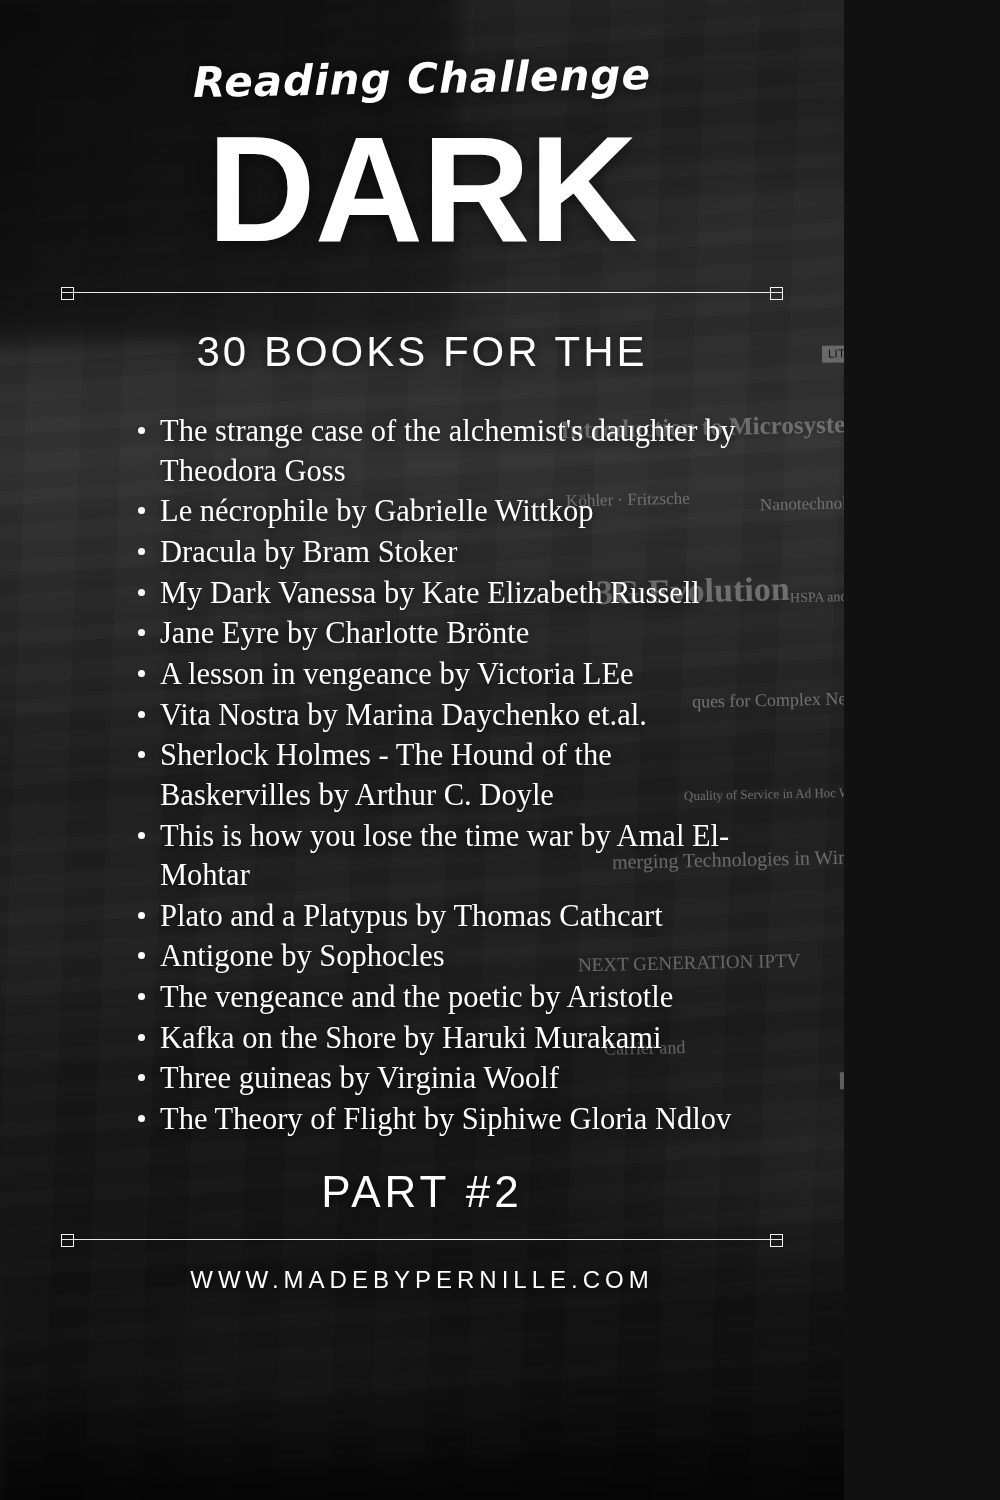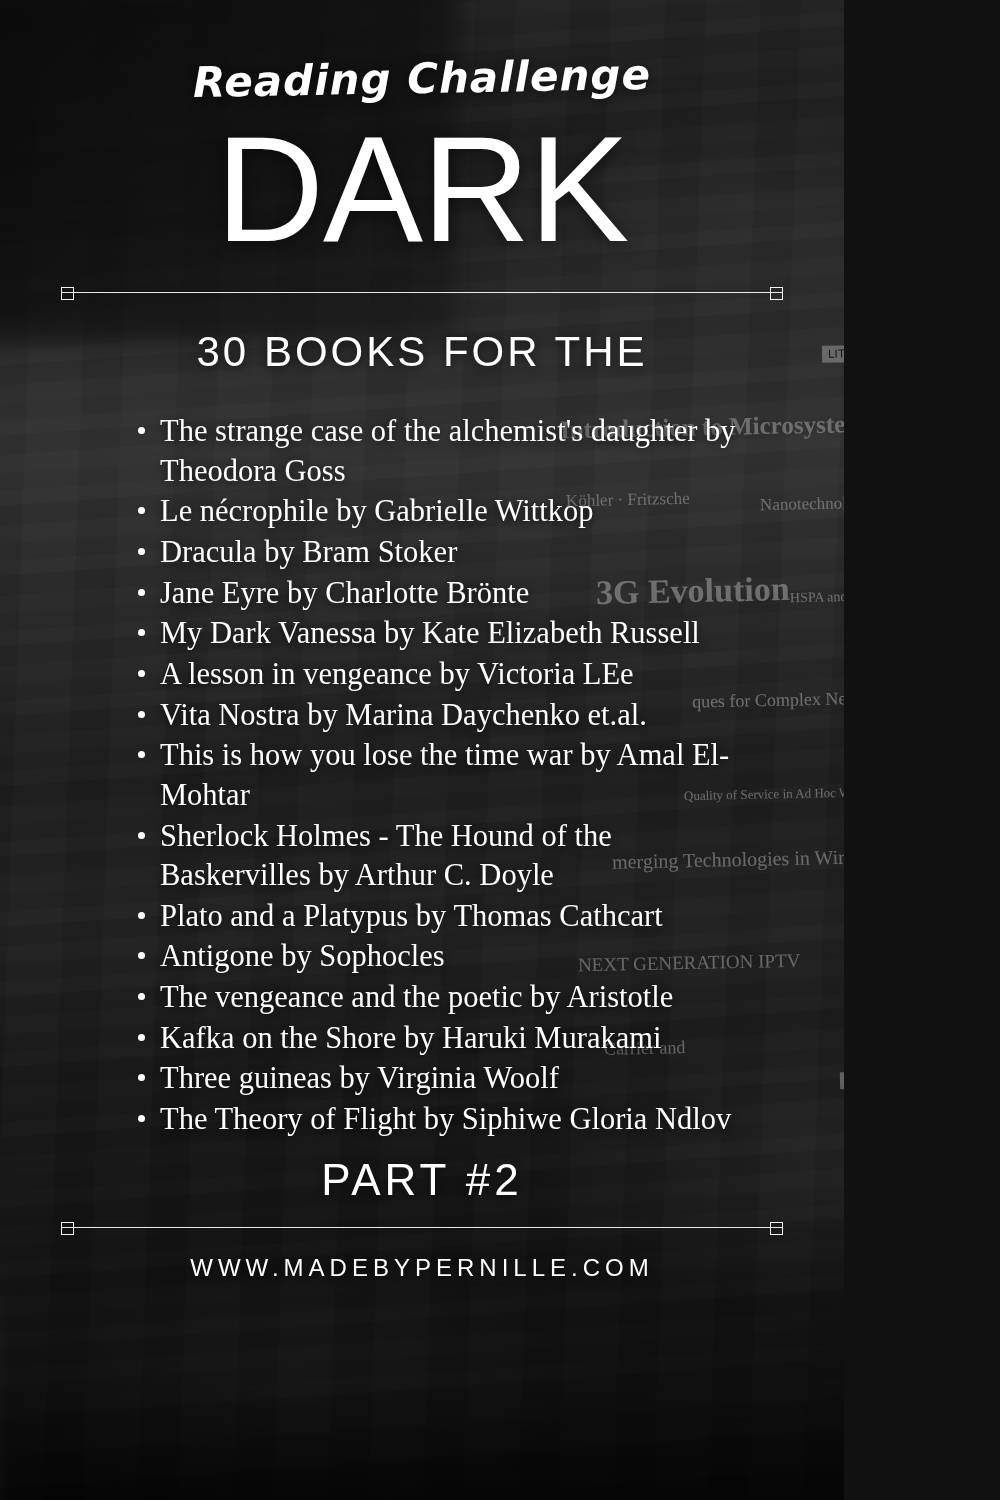--- a/index.html
+++ b/index.html
@@ -128,21 +128,21 @@
     font-weight: bold;
     font-size: 42px;
     letter-spacing: 1px;
     color: #ffffff;
     text-shadow: 0 2px 10px rgba(0,0,0,0.55);
     transform: rotate(-1deg);
   }
 
   .title {
     font-family: "Liberation Sans", sans-serif;
-    font-weight: normal;
+    font-weight: bold;
     font-size: 150px;
     line-height: 0.86;
     letter-spacing: -1px;
     text-align: right;
     margin-top: 22px;
     text-shadow: 0 3px 16px rgba(0,0,0,0.5);
   }
   .title .line2 {
     display: block;
     letter-spacing: -3px;
@@ -197,21 +197,21 @@
     content: "";
     position: absolute;
     left: 0;
     top: 15px;
     width: 7px; height: 7px;
     border-radius: 50%;
     background: #ffffff;
   }
 
   .part {
-    margin-top: 14px;
+    margin-top: 26px;
     font-size: 44px;
     letter-spacing: 4px;
     font-weight: 400;
     text-shadow: 0 2px 10px rgba(0,0,0,0.55);
     text-align: right;
   }
 
   .rule-bottom {
     margin-top: 22px;
   }
@@ -271,26 +271,26 @@
     <div class="rule"></div>
 
     <div class="subtitle">
       <div>30 BOOKS FOR THE</div>
     </div>
 
     <ul class="book-list">
       <li>The strange case of the alchemist's daughter by Theodora Goss</li>
       <li>Le nécrophile by Gabrielle Wittkop</li>
       <li>Dracula by Bram Stoker</li>
+      <li>My Dark Vanessa by Kate Elizabeth Russell</li>
       <li>Jane Eyre by Charlotte Brönte</li>
-      <li>My Dark Vanessa by Kate Elizabeth Russell</li>
       <li>A lesson in vengeance by Victoria LEe</li>
       <li>Vita Nostra by Marina Daychenko et.al.</li>
+      <li>Sherlock Holmes - The Hound of the Baskervilles by Arthur C. Doyle</li>
       <li>This is how you lose the time war by Amal El-Mohtar</li>
-      <li>Sherlock Holmes - The Hound of the Baskervilles by Arthur C. Doyle</li>
       <li>Plato and a Platypus by Thomas Cathcart</li>
       <li>Antigone by Sophocles</li>
       <li>The vengeance and the poetic by Aristotle</li>
       <li>Kafka on the Shore by Haruki Murakami</li>
       <li>Three guineas by Virginia Woolf</li>
       <li>The Theory of Flight by Siphiwe Gloria Ndlov</li>
     </ul>
 
     <div class="part">PART #2</div>
 

